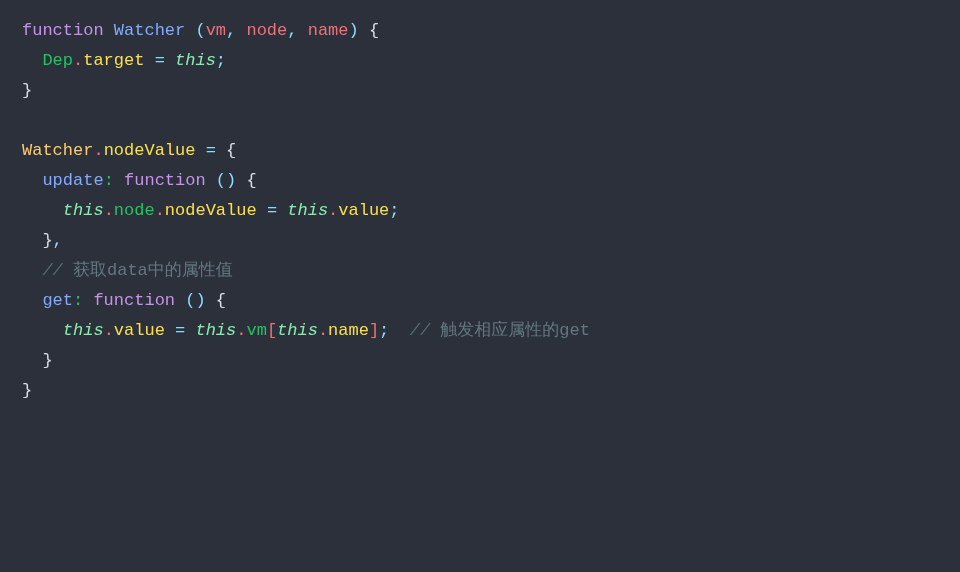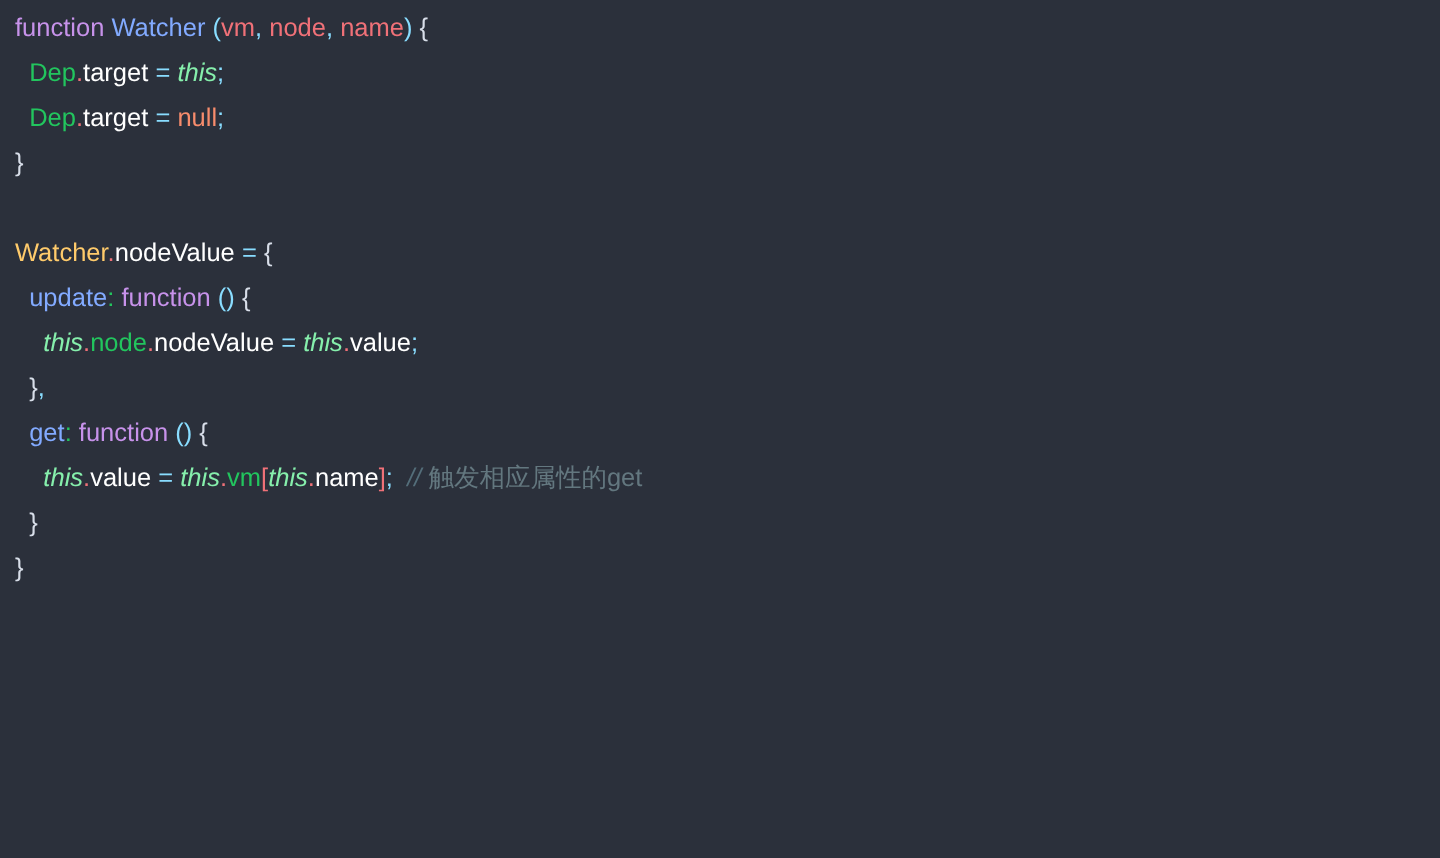--- a/index.html
+++ b/index.html
@@ -5,65 +5,65 @@
   html, body {
     margin: 0;
     padding: 0;
     background: #2b303b;
   }
   #code-viewer {
     width: 960px;
     height: 572px;
     background: #2b303b;
     overflow: hidden;
-    font-family: Liberation Sans, sans-serif;
+    font-family: Liberation Mono, monospace;
     font-size: 17px;
     line-height: 30px;
     box-sizing: border-box;
-    padding: 4px;
+    padding: 16px;
     position: relative;
   }
   .code-line {
     height: 30px;
     white-space: pre;
     padding-left: 6px;
     box-sizing: border-box;
     letter-spacing: 0px;
   }
   .code-line span { white-space: pre; }
 
   
   .t-kw       { color: #c792ea; }            
   .t-fnname   { color: #82aaff; }            
   .t-param    { color: #f07178; }            
   .t-punct    { color: #89ddff; }            
   .t-brace    { color: #d8dee9; }            
   .t-plain    { color: #22c55e; }            
   .t-this     { color: #86efac; font-style: italic; }
   .t-dot      { color: #f07178; }            
-  .t-prop     { color: #ffffff; }            
+  .t-prop     { color: #fde047; }            
   .t-op       { color: #89ddff; }            
   .t-semi     { color: #89ddff; }            
   .t-null     { color: #f78c6c; }            
   .t-class    { color: #ffcb6b; }            
   .t-comment  { color: #546e7a; font-style: italic; }
   .t-comment-cn { color: #63777f; font-style: normal; }
 </style>
 </head>
 <body>
 
 <div id="code-viewer">
   <div id="code-body">
       <div class="code-line"><span class="t-kw">function</span><span class="t-plain"> </span><span class="t-fnname">Watcher</span><span class="t-plain"> </span><span class="t-punct">(</span><span class="t-param">vm</span><span class="t-semi">, </span><span class="t-param">node</span><span class="t-semi">, </span><span class="t-param">name</span><span class="t-punct">)</span><span class="t-plain"> </span><span class="t-brace">{</span></div>
       <div class="code-line"><span class="t-plain">  </span><span class="t-plain">Dep</span><span class="t-dot">.</span><span class="t-prop">target</span><span class="t-plain"> </span><span class="t-op">=</span><span class="t-plain"> </span><span class="t-this">this</span><span class="t-semi">;</span></div>
-      <div class="code-line"><span class="t-plain">  </span><span class="t-plain">Dep</span><span class="t-dot">.</span><span class="t-prop">target</span><span class="t-plain"> </span><span class="t-op">=</span><span class="t-plain"> </span><span class="t-null">null</span><span class="t-semi">;</span></div>
       <div class="code-line"><span class="t-brace">}</span></div>
       <div class="code-line">&nbsp;</div>
       <div class="code-line"><span class="t-class">Watcher</span><span class="t-dot">.</span><span class="t-prop">nodeValue</span><span class="t-plain"> </span><span class="t-op">=</span><span class="t-plain"> </span><span class="t-brace">{</span></div>
       <div class="code-line"><span class="t-plain">  </span><span class="t-fnname">update</span><span class="t-plain">:</span><span class="t-plain"> </span><span class="t-kw">function</span><span class="t-plain"> </span><span class="t-punct">()</span><span class="t-plain"> </span><span class="t-brace">{</span></div>
       <div class="code-line"><span class="t-plain">    </span><span class="t-this">this</span><span class="t-dot">.</span><span class="t-plain">node</span><span class="t-dot">.</span><span class="t-prop">nodeValue</span><span class="t-plain"> </span><span class="t-op">=</span><span class="t-plain"> </span><span class="t-this">this</span><span class="t-dot">.</span><span class="t-prop">value</span><span class="t-semi">;</span></div>
       <div class="code-line"><span class="t-plain">  </span><span class="t-brace">}</span><span class="t-semi">,</span></div>
+      <div class="code-line"><span class="t-plain">  </span><span class="t-comment">// </span><span class="t-comment-cn">获取data中的属性值</span></div>
       <div class="code-line"><span class="t-plain">  </span><span class="t-fnname">get</span><span class="t-plain">:</span><span class="t-plain"> </span><span class="t-kw">function</span><span class="t-plain"> </span><span class="t-punct">()</span><span class="t-plain"> </span><span class="t-brace">{</span></div>
       <div class="code-line"><span class="t-plain">    </span><span class="t-this">this</span><span class="t-dot">.</span><span class="t-prop">value</span><span class="t-plain"> </span><span class="t-op">=</span><span class="t-plain"> </span><span class="t-this">this</span><span class="t-dot">.</span><span class="t-plain">vm</span><span class="t-dot">[</span><span class="t-this">this</span><span class="t-dot">.</span><span class="t-prop">name</span><span class="t-dot">]</span><span class="t-semi">;</span><span class="t-plain">  </span><span class="t-comment">// </span><span class="t-comment-cn">触发相应属性的get</span></div>
       <div class="code-line"><span class="t-plain">  </span><span class="t-brace">}</span></div>
       <div class="code-line"><span class="t-brace">}</span></div>
     </div>
 </div>
 
 </body></html>

